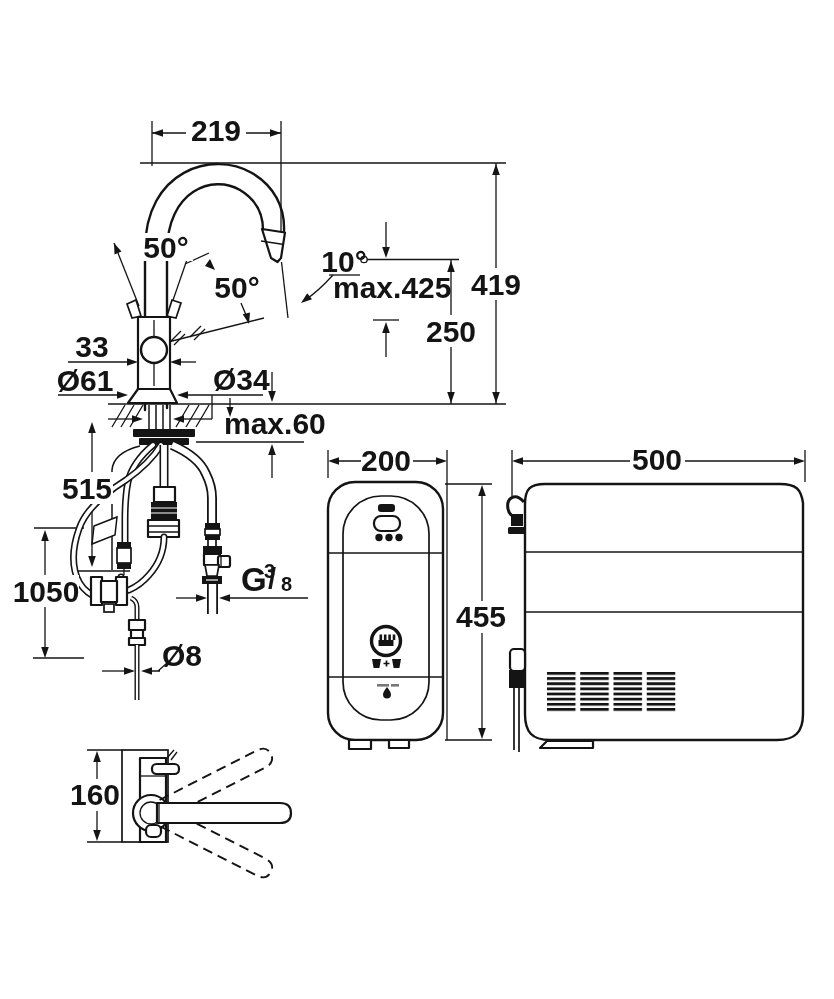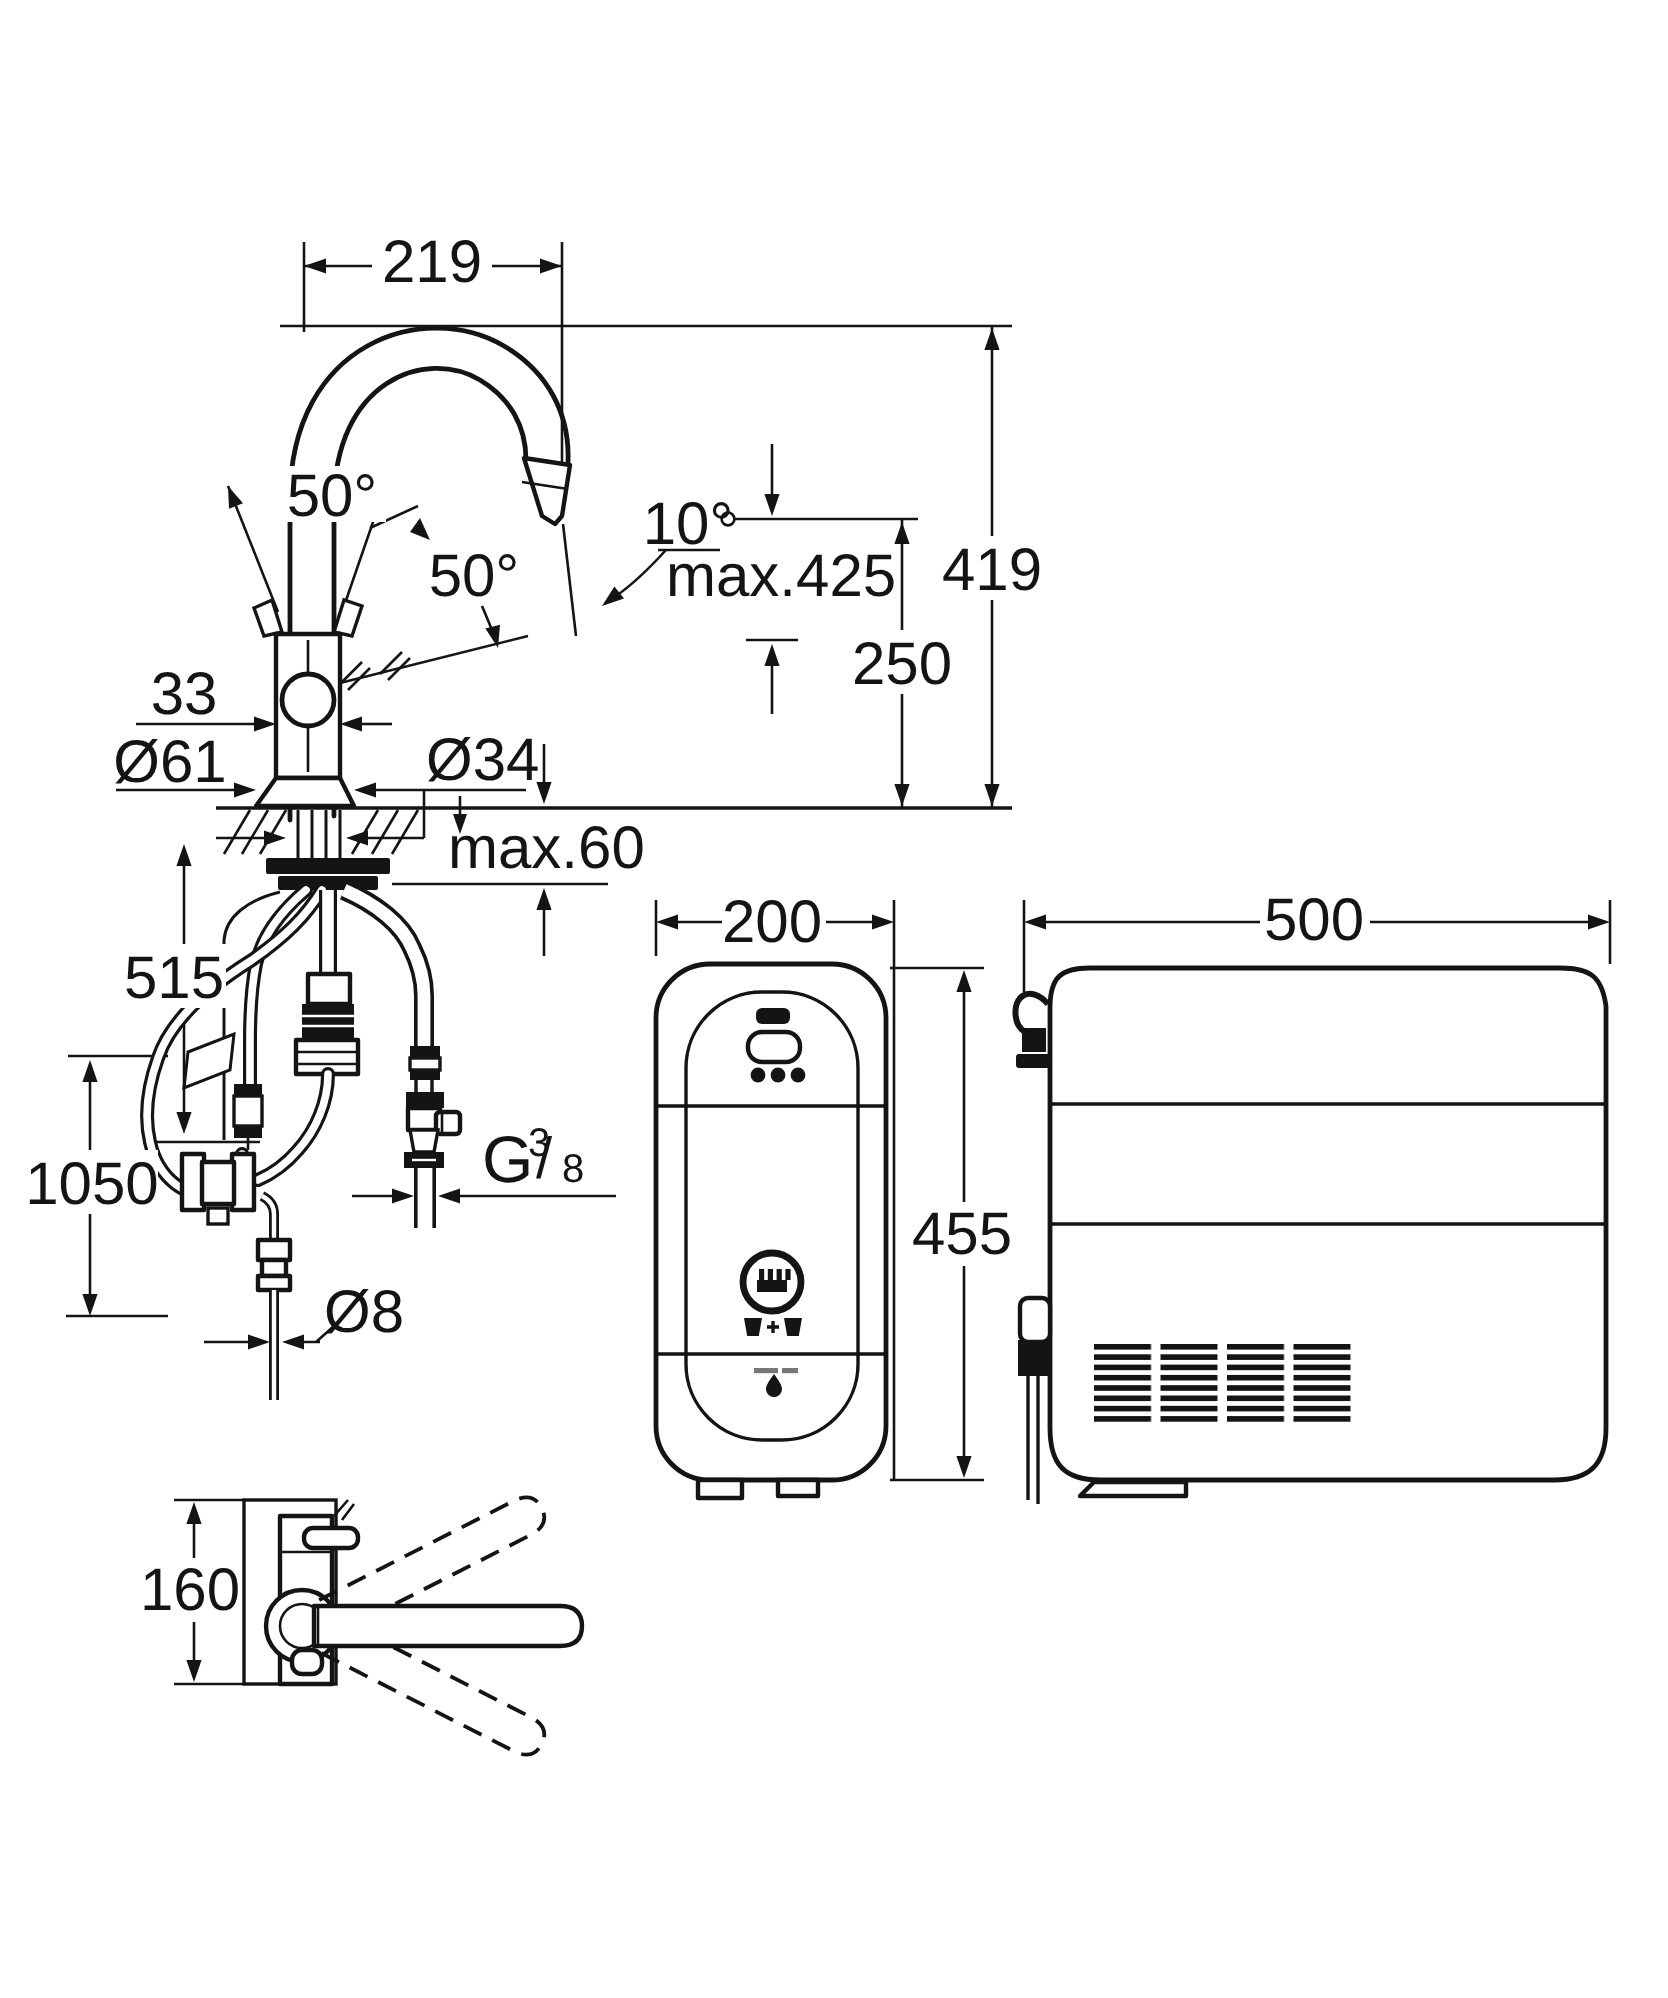--- a/index.html
+++ b/index.html
@@ -1,16 +1,16 @@
 <!DOCTYPE html>
 <html><head>
 <meta charset="utf-8">
 <style>
   html,body{margin:0;padding:0;background:#fff;}
-  .page{width:834px;height:999px;background:#fff;position:relative;font-family:"Liberation Sans",sans-serif;}
+  .page{width:834px;height:999px;background:#fff;position:relative;font-family:"Liberation Sans",sans-serif;font-weight:bold;}
   svg{display:block;}
   .s2{stroke:#141414;stroke-width:2.2;fill:none;stroke-linecap:round;stroke-linejoin:round;}
   .s24{stroke:#141414;stroke-width:2.4;fill:none;stroke-linecap:round;stroke-linejoin:round;}
   .s15{stroke:#141414;stroke-width:1.7;fill:none;stroke-linecap:butt;}
   .s1{stroke:#141414;stroke-width:1.3;fill:none;stroke-linecap:butt;}
   .dim{stroke:#141414;stroke-width:1.3;fill:none;stroke-linecap:butt;}
   .arr{fill:#141414;stroke:none;}
   .wf{fill:#ffffff;}
   .bf{fill:#141414;stroke:none;}
   .whiteline{stroke:#ffffff;stroke-width:1.2;fill:none;}

